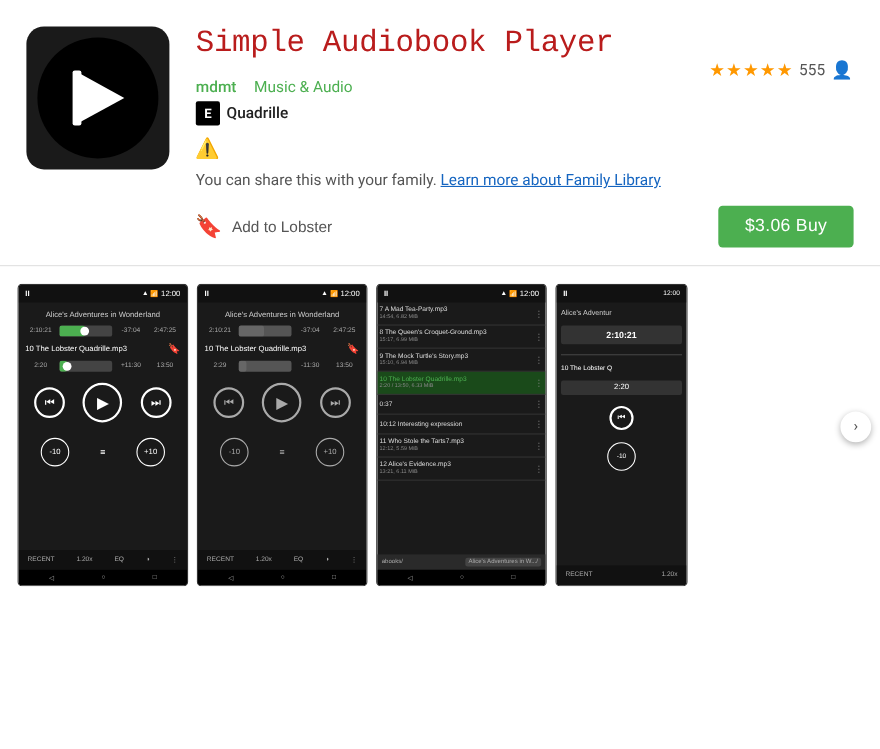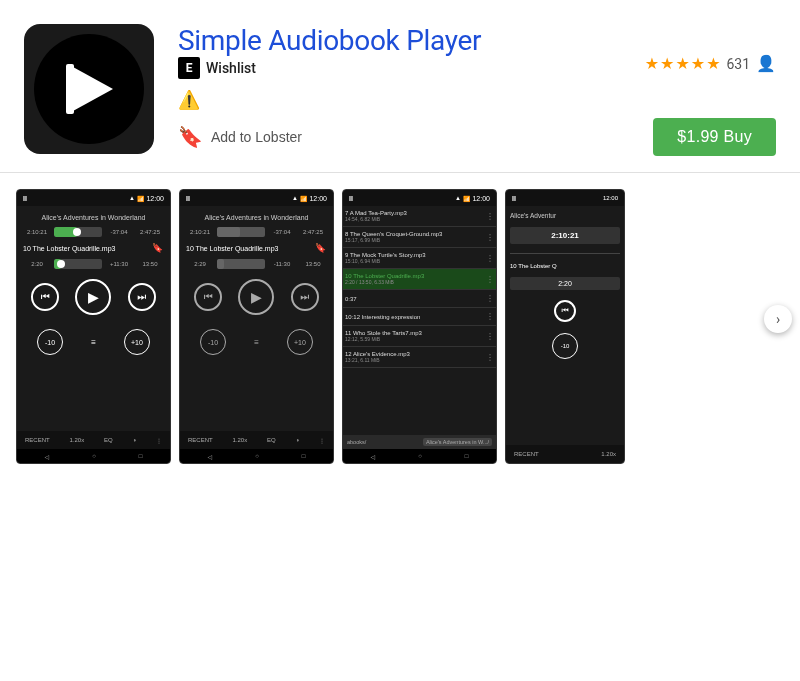--- a/index.html
+++ b/index.html
@@ -60,23 +60,24 @@
       border-radius: 2px;
     }
 
     .app-details {
       flex: 1;
     }
 
     .app-title {
       font-size: 28px;
       font-weight: 400;
-      color: #1d4ed8;
-      margin-bottom: 0;
+      color: #b91c1c;
+      margin-bottom: 17px;
       letter-spacing: -0.3px;
+      font-family: Liberation Mono, monospace;
     }
 
     .app-meta {
       display: flex;
       align-items: center;
       gap: 8px;
       margin-bottom: 4px;
     }
 
     .developer-name {
@@ -480,49 +481,58 @@
     <div class="app-icon">
       <div class="app-icon-inner">
         <div class="vertical-bar"></div>
         <div class="play-triangle"></div>
       </div>
     </div>
 
     <div class="app-details">
       <h1 class="app-title">Simple Audiobook Player</h1>
 
+      <div class="app-meta">
+        <span class="developer-name">mdmt</span>
+        <span class="meta-divider"> </span>
+        <span class="category">Music &amp; Audio</span>
+      </div>
 
       <div class="age-rating">
         <div class="esrb-badge">E</div>
-        <span class="age-text">Wishlist</span>
+        <span class="age-text">Quadrille</span>
       </div>
 
       <div class="warning-row">
         <span class="warning-icon">⚠️</span>
       </div>
 
+      <p class="share-text">
+        <span>You can share this with your family.</span>
+        <span class="share-link">Learn more about Family Library</span>
+      </p>
 
       <div class="action-row">
         <button class="wishlist-btn">
           <span class="wishlist-icon">🔖</span>
           <span>Add to Lobster</span>
         </button>
-        <button class="buy-btn">$1.99 Buy</button>
+        <button class="buy-btn">$3.06 Buy</button>
       </div>
     </div>
 
     <div class="rating-row">
       <div class="stars">
         <span class="star">★</span>
         <span class="star">★</span>
         <span class="star">★</span>
         <span class="star">★</span>
         <span class="star">★</span>
       </div>
-      <span class="rating-count">631</span>
+      <span class="rating-count">555</span>
       <span class="rating-icon">👤</span>
     </div>
   </div>
 
   <div class="divider"></div>
 
   <div class="screenshots-section">
     <div class="screenshots-container">
 
       <div class="screenshot">

